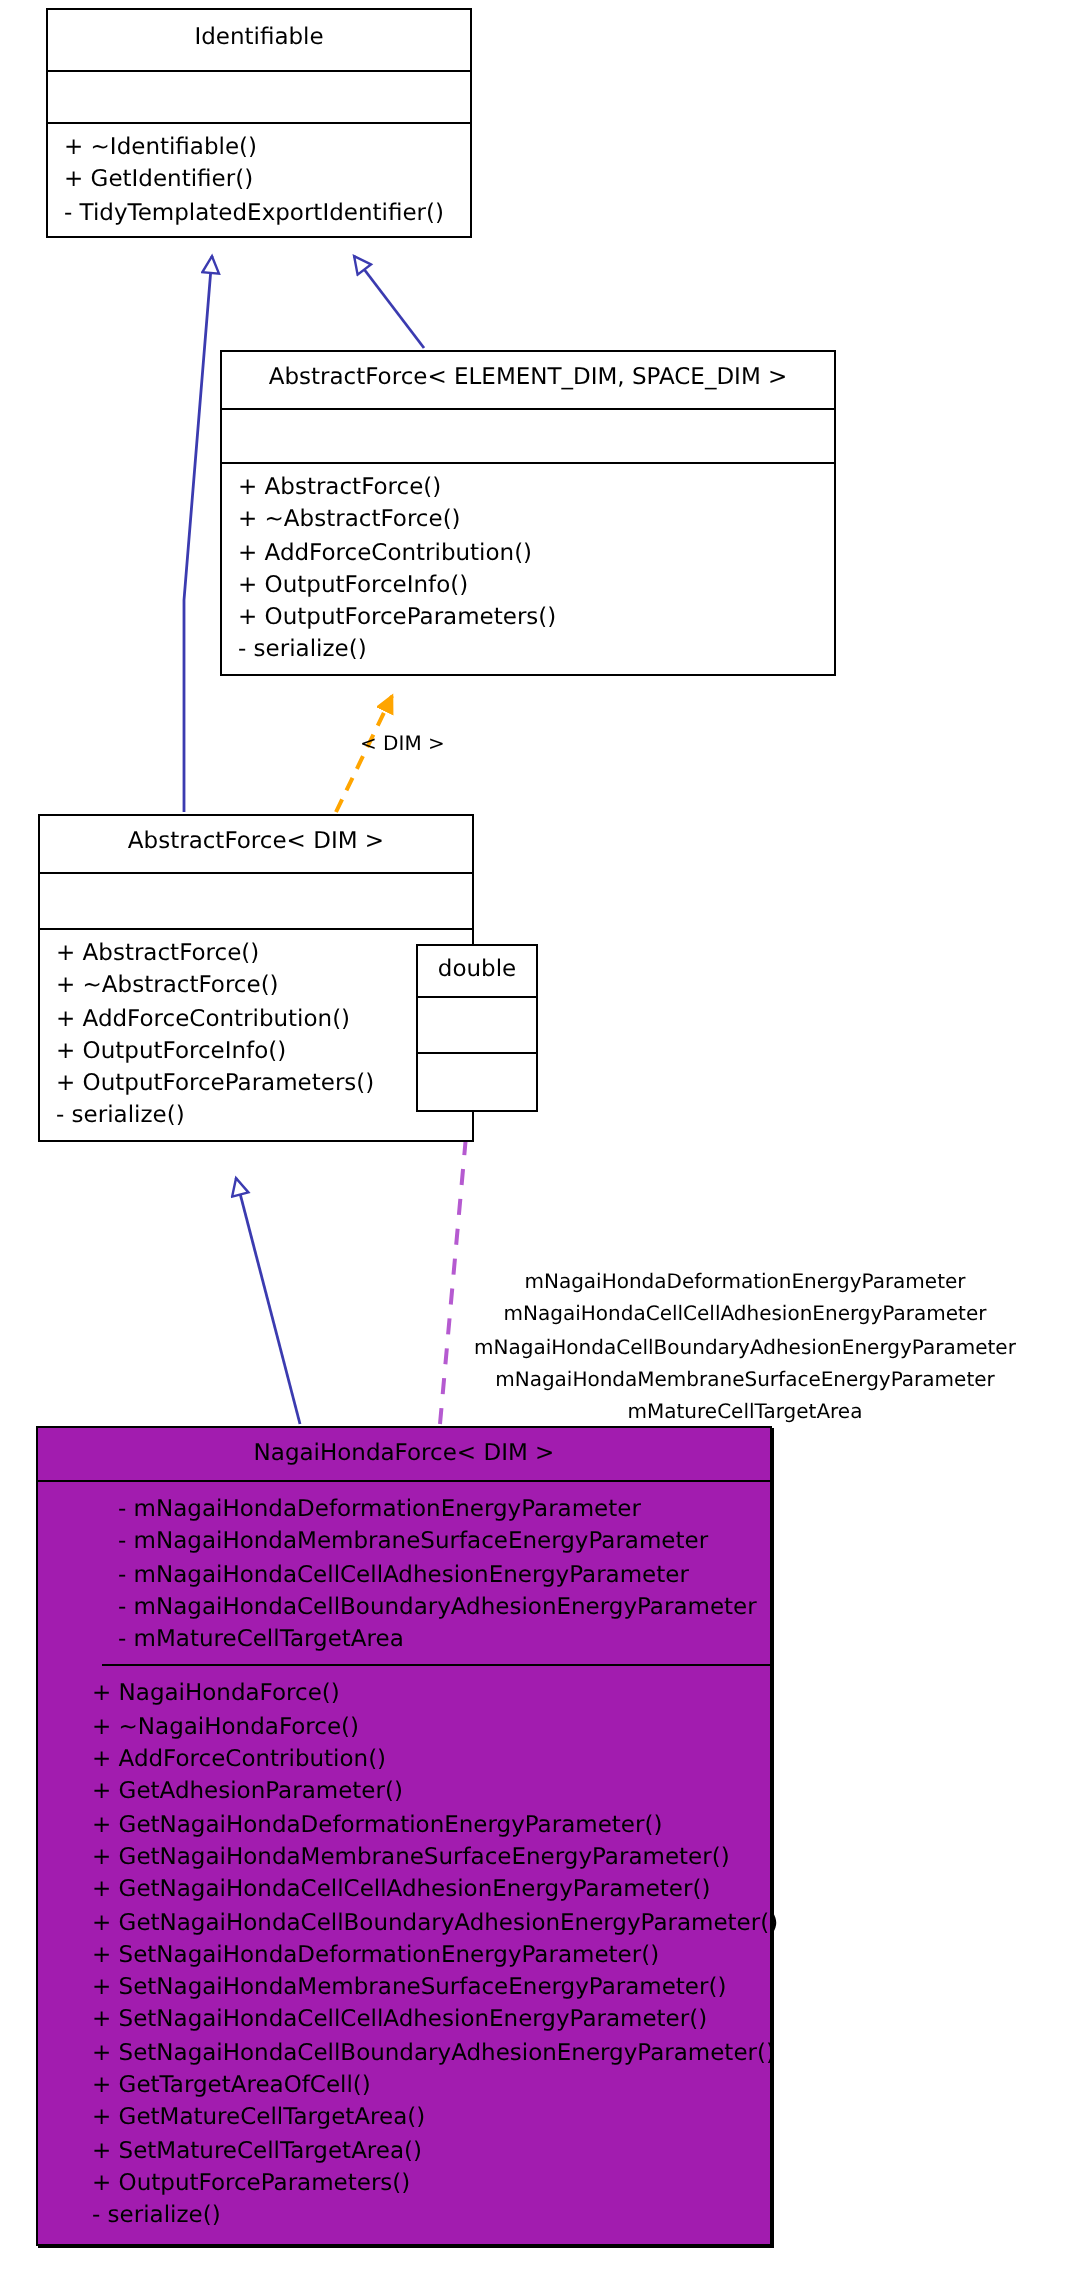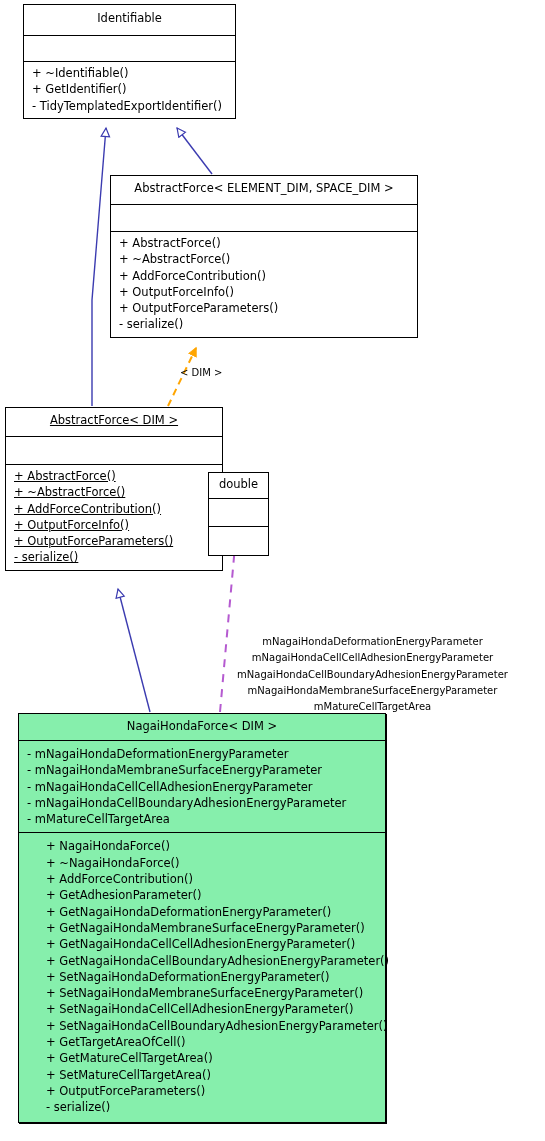--- a/index.html
+++ b/index.html
@@ -28,21 +28,21 @@
   }
   .uml-box {
     position: absolute;
     box-sizing: border-box;
     border: 1px solid #000000;
     background: #ffffff;
     font-size: 11px;
     color: #000000;
   }
   .uml-box.filled {
-    background: #86efac;
+    background: #a21caf;
     border: 1px solid #000000;
     box-shadow: 1px 1px 0 0 #000000;
   }
   .uml-title {
     box-sizing: border-box;
     text-align: center;
     padding: 4px 6px 5px 6px;
     border-bottom: 1px solid #000000;
     font-size: 11.5px;
     line-height: 13px;
@@ -83,30 +83,30 @@
     text-align: center;
     margin-top: 36px;
   }
   
   #box-identifiable { left: 23px; top: 4px; width: 213px; }
   #box-identifiable .uml-title { height: 31px; padding-top: 7px; }
   #box-identifiable .uml-attrs.empty { height: 26px; }
   #box-abstractforce-tmpl { left: 110px; top: 175px; width: 308px; }
   #box-abstractforce-tmpl .uml-title { height: 29px; padding-top: 6px; }
   #box-abstractforce-tmpl .uml-attrs.empty { height: 27px; }
-  #box-abstractforce-dim { left: 5px; top: 407px; width: 218px; text-decoration: underline; }
+  #box-abstractforce-dim { left: 19px; top: 407px; width: 218px; }
   #box-abstractforce-dim .uml-title { height: 29px; padding-top: 6px; }
   #box-abstractforce-dim .uml-attrs.empty { height: 28px; }
   #box-double { left: 208px; top: 472px; width: 61px; }
   #box-double .uml-title { height: 26px; padding-top: 5px; }
   #box-double .uml-attrs.empty { height: 28px; }
   #box-double .uml-ops.empty { height: 28px; }
   #box-nagaihonda { left: 18px; top: 713px; width: 368px; }
   #box-nagaihonda .uml-title { height: 27px; padding-top: 6px; font-size: 11.5px; }
-  #box-nagaihonda .uml-attrs { padding-top: 5px; padding-bottom: 5px; }
+  #box-nagaihonda .uml-attrs { padding-top: 5px; padding-bottom: 5px; margin-left: 32px; }
   #box-nagaihonda .uml-ops { padding-top: 5px; padding-bottom: 6px; margin-left: 19px; }
   #deps-label { left: 200px; top: 598px; width: 345px; }
   #dim-label { left: 180px; top: 365px; }
 </style>
 </head>
 <body>
 
 <div id="canvas">
 
   <svg class="edges" viewBox="0 0 545 1141">

